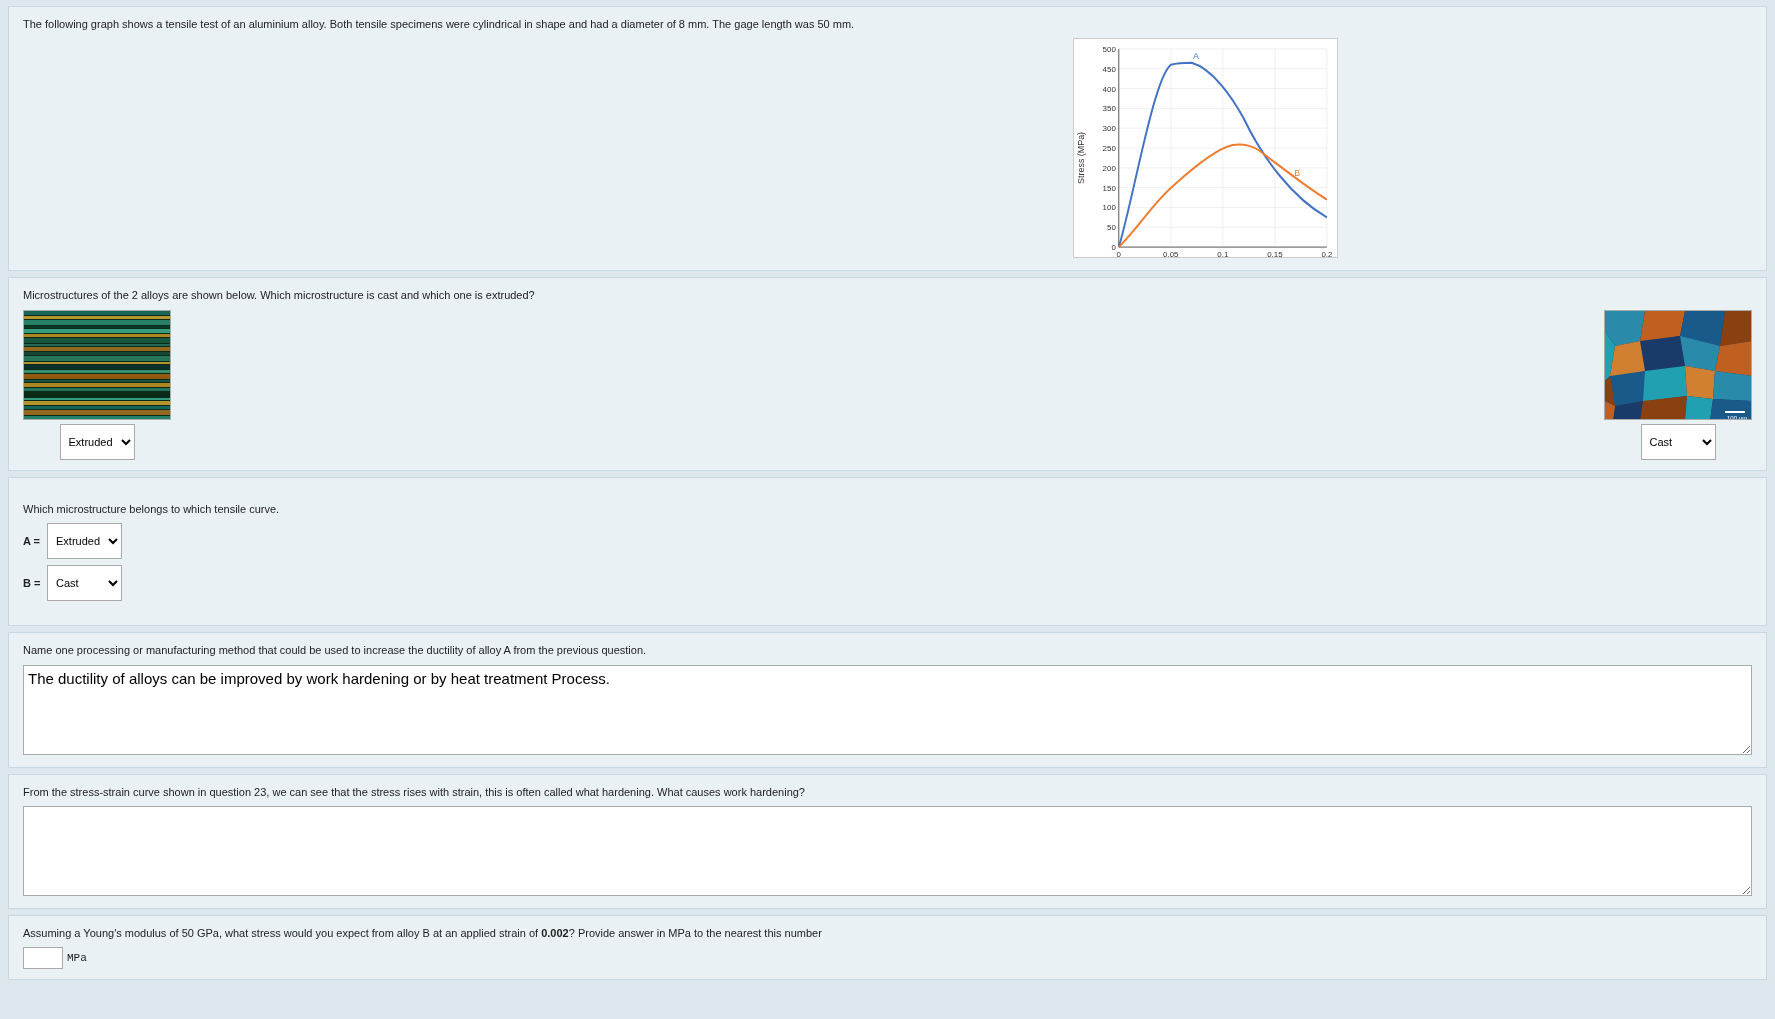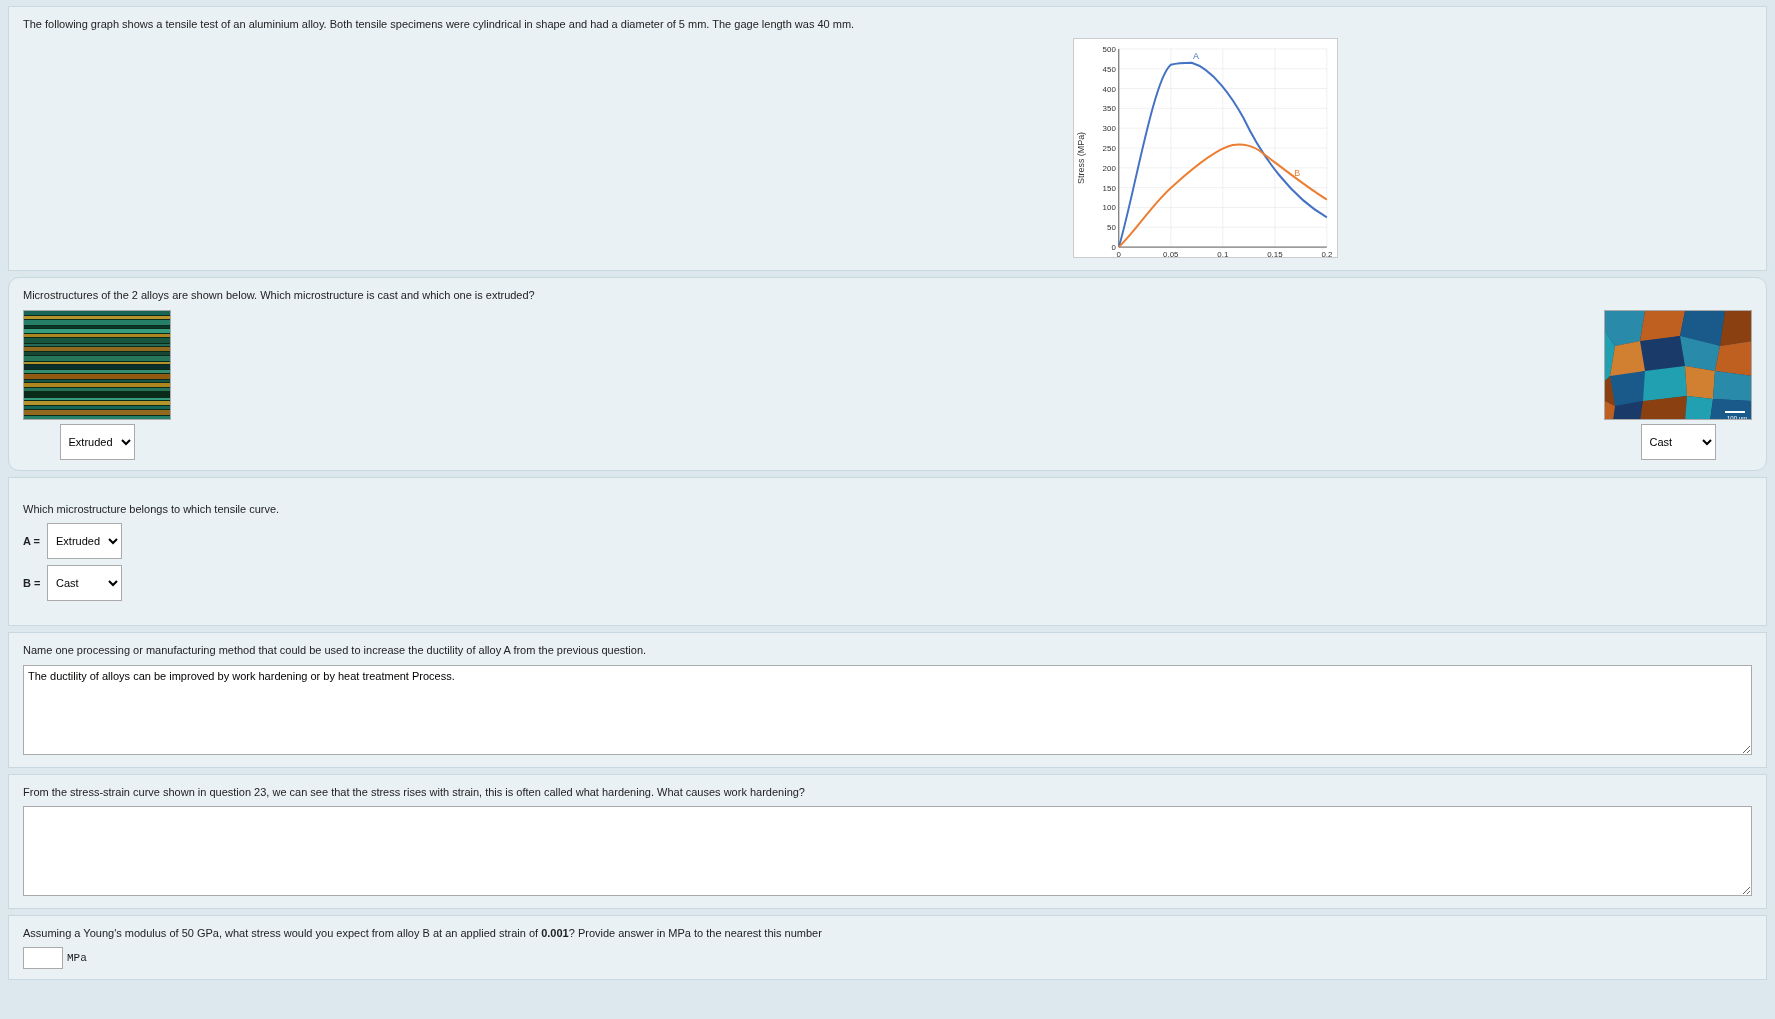--- a/index.html
+++ b/index.html
@@ -27,21 +27,20 @@
       width: 270px;
       position: relative;
       left: 320px;
     }
     svg.stress-strain-chart {
       background: white;
       border: 1px solid #ccc;
     }
     .section-q2 {
       padding: 10px 14px;
-      border-radius: 11px;
     }
     .q2-inner {
       display: flex;
       justify-content: space-between;
       align-items: flex-end;
       margin-top: 6px;
     }
     .micro-item {
       display: flex;
       flex-direction: column;
@@ -84,21 +83,21 @@
     }
     .assignment-label {
       font-weight: bold;
       min-width: 18px;
     }
     textarea {
       width: 100%;
       height: 68px;
       border: 1px solid #aaa;
       background: white;
-      font-size: 11px;
+      font-size: 15px;
       padding: 4px;
       resize: vertical;
       font-family: Arial, sans-serif;
     }
     textarea.large {
       height: 90px;
     }
     .input-small {
       width: 40px;
       height: 22px;
@@ -118,21 +117,21 @@
     .mpa-label {
       font-size: 11px;
       margin-left: 4px;
       font-family: Liberation Mono, monospace;
     }
   </style>
 </head>
 <body>
 
 <div class="section section-q1">
-  <p class="section-title">The following graph shows a tensile test of an aluminium alloy. Both tensile specimens were cylindrical in shape and had a diameter of 5 mm. The gage length was 40 mm.</p>
+  <p class="section-title">The following graph shows a tensile test of an aluminium alloy. Both tensile specimens were cylindrical in shape and had a diameter of 8 mm. The gage length was 50 mm.</p>
   <div class="graph-container">
     <svg class="stress-strain-chart" width="265" height="220" viewBox="0 0 265 220">
 
       <rect x="0" y="0" width="265" height="220" fill="white"></rect>
 
       <g stroke="#e0e0e0" stroke-width="0.5">
 
         <line x1="45" y1="170" x2="255" y2="170"></line>
         <line x1="45" y1="130" x2="255" y2="130"></line>
         <line x1="45" y1="90" x2="255" y2="90"></line>
@@ -304,19 +303,19 @@
 
 <div class="section">
   <p class="section-title">From the stress-strain curve shown in question 23, we can see that the stress rises with strain, this is often called what hardening. What causes work hardening?</p>
   <div style="margin-top:6px;">
     <textarea class="large" style=""></textarea>
   </div>
 </div>
 
 <div class="section">
   <p class="section-title">
-    <span>Assuming a Young's modulus of 50 GPa, what stress would you expect from alloy B at an applied  strain of </span><span class="bold-inline">0.001</span><span>? Provide answer in MPa to the nearest this number</span>
+    <span>Assuming a Young's modulus of 50 GPa, what stress would you expect from alloy B at an applied  strain of </span><span class="bold-inline">0.002</span><span>? Provide answer in MPa to the nearest this number</span>
   </p>
   <div style="margin-top:6px; display:flex; align-items:center;">
     <input type="text" class="input-small" value="" style="">
     <span class="mpa-label">MPa</span>
   </div>
 </div>
 
 </body></html>

